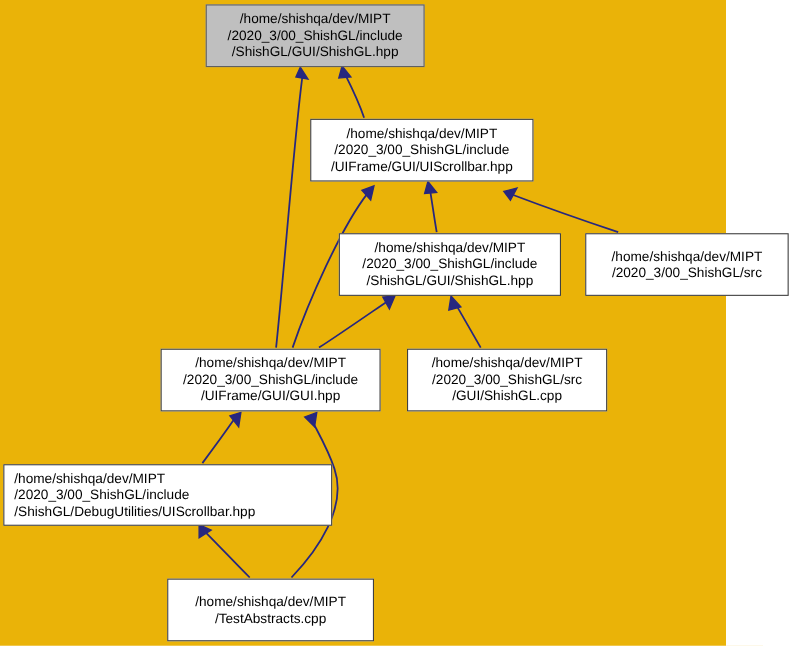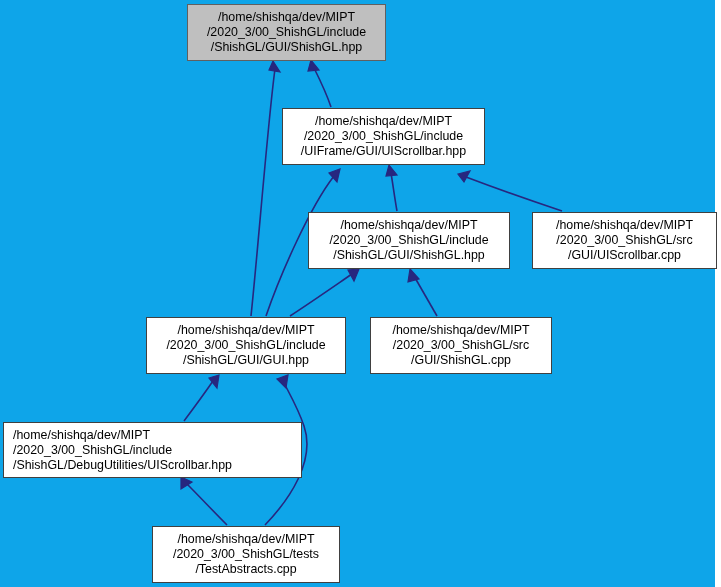--- a/index.html
+++ b/index.html
@@ -9,23 +9,23 @@
     background: #ffffff;
   }
   body {
     width: 721px;
     height: 587px;
     font-family: "Liberation Sans", sans-serif;
     overflow: hidden;
   }
   #graph-canvas {
     position: relative;
-    width: 715px;
+    width: 660px;
     height: 587px;
-    background: #0ea5e9;
+    background: #eab308;
   }
   #edge-layer {
     position: absolute;
     left: 0;
     top: 0;
     width: 721px;
     height: 587px;
     pointer-events: none;
   }
   .graph-node {
@@ -117,36 +117,34 @@
         <span class="node-line">/UIFrame/GUI/UIScrollbar.hpp</span>
       </div>
       <div class="graph-node" style="left: 308px; top: 212px; width: 202px; height: 57px;">
         <span class="node-line">/home/shishqa/dev/MIPT</span>
         <span class="node-line">/2020_3/00_ShishGL/include</span>
         <span class="node-line">/ShishGL/GUI/ShishGL.hpp</span>
       </div>
       <div class="graph-node" style="left: 532px; top: 212px; width: 185px; height: 57px;">
         <span class="node-line">/home/shishqa/dev/MIPT</span>
         <span class="node-line">/2020_3/00_ShishGL/src</span>
-        <span class="node-line">/GUI/UIScrollbar.cpp</span>
       </div>
       <div class="graph-node" style="left: 146px; top: 317px; width: 200px; height: 57px;">
         <span class="node-line">/home/shishqa/dev/MIPT</span>
         <span class="node-line">/2020_3/00_ShishGL/include</span>
-        <span class="node-line">/ShishGL/GUI/GUI.hpp</span>
+        <span class="node-line">/UIFrame/GUI/GUI.hpp</span>
       </div>
       <div class="graph-node" style="left: 370px; top: 317px; width: 182px; height: 57px;">
         <span class="node-line">/home/shishqa/dev/MIPT</span>
         <span class="node-line">/2020_3/00_ShishGL/src</span>
         <span class="node-line">/GUI/ShishGL.cpp</span>
       </div>
       <div class="graph-node align-left" style="left: 3px; top: 422px; width: 299px; height: 56px;">
         <span class="node-line">/home/shishqa/dev/MIPT</span>
         <span class="node-line">/2020_3/00_ShishGL/include</span>
         <span class="node-line">/ShishGL/DebugUtilities/UIScrollbar.hpp</span>
       </div>
       <div class="graph-node" style="left: 152px; top: 526px; width: 188px; height: 57px;">
         <span class="node-line">/home/shishqa/dev/MIPT</span>
-        <span class="node-line">/2020_3/00_ShishGL/tests</span>
         <span class="node-line">/TestAbstracts.cpp</span>
       </div>
     </div>
 </div>
 
 </body></html>

